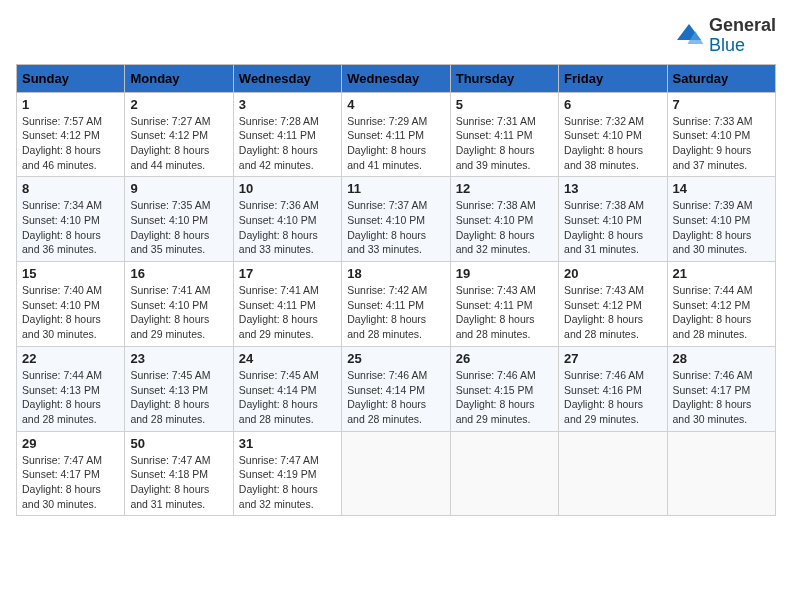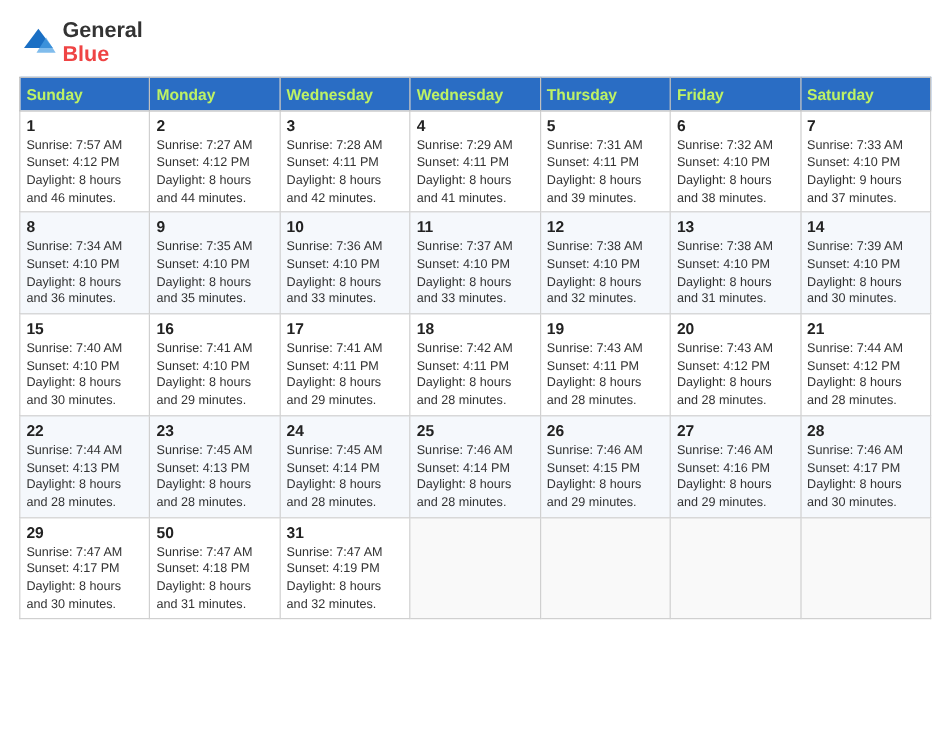--- a/index.html
+++ b/index.html
@@ -5,43 +5,43 @@
     * { box-sizing: border-box; margin: 0; padding: 0; }
     body {
       font-family: Arial, sans-serif;
       background: #fff;
       width: 792px;
       min-height: 612px;
       padding: 16px;
     }
     .header {
       display: flex;
-      justify-content: space-between;
+      justify-content: flex-end;
       align-items: flex-start;
       margin-bottom: 4px;
     }
     .logo {
       display: flex;
       align-items: center;
       gap: 4px;
     }
     .logo-text {
       display: flex;
       flex-direction: column;
       line-height: 1.1;
     }
     .logo-general {
       font-size: 18px;
       font-weight: bold;
       color: #333;
     }
     .logo-blue {
       font-size: 18px;
-      font-weight: bold;
-      color: #ef4444;
+      font-weight: normal;
+      color: #0369a1;
     }
     .logo-icon {
       width: 32px;
       height: 32px;
     }
     .title-block {
       text-align: right;
     }
     .month-title {
       font-size: 36px;
@@ -53,21 +53,21 @@
       color: #555;
     }
     .calendar {
       width: 100%;
       border-collapse: collapse;
       margin-top: 8px;
       font-size: 11px;
     }
     .calendar th {
       background-color: #2a6dc4;
-      color: #bef264;
+      color: #000000;
       text-align: left;
       padding: 6px 5px;
       font-size: 13px;
       font-weight: bold;
       border: 1px solid #c0c0c0;
     }
     .calendar td {
       vertical-align: top;
       padding: 4px 5px;
       border: 1px solid #d0d0d0;

